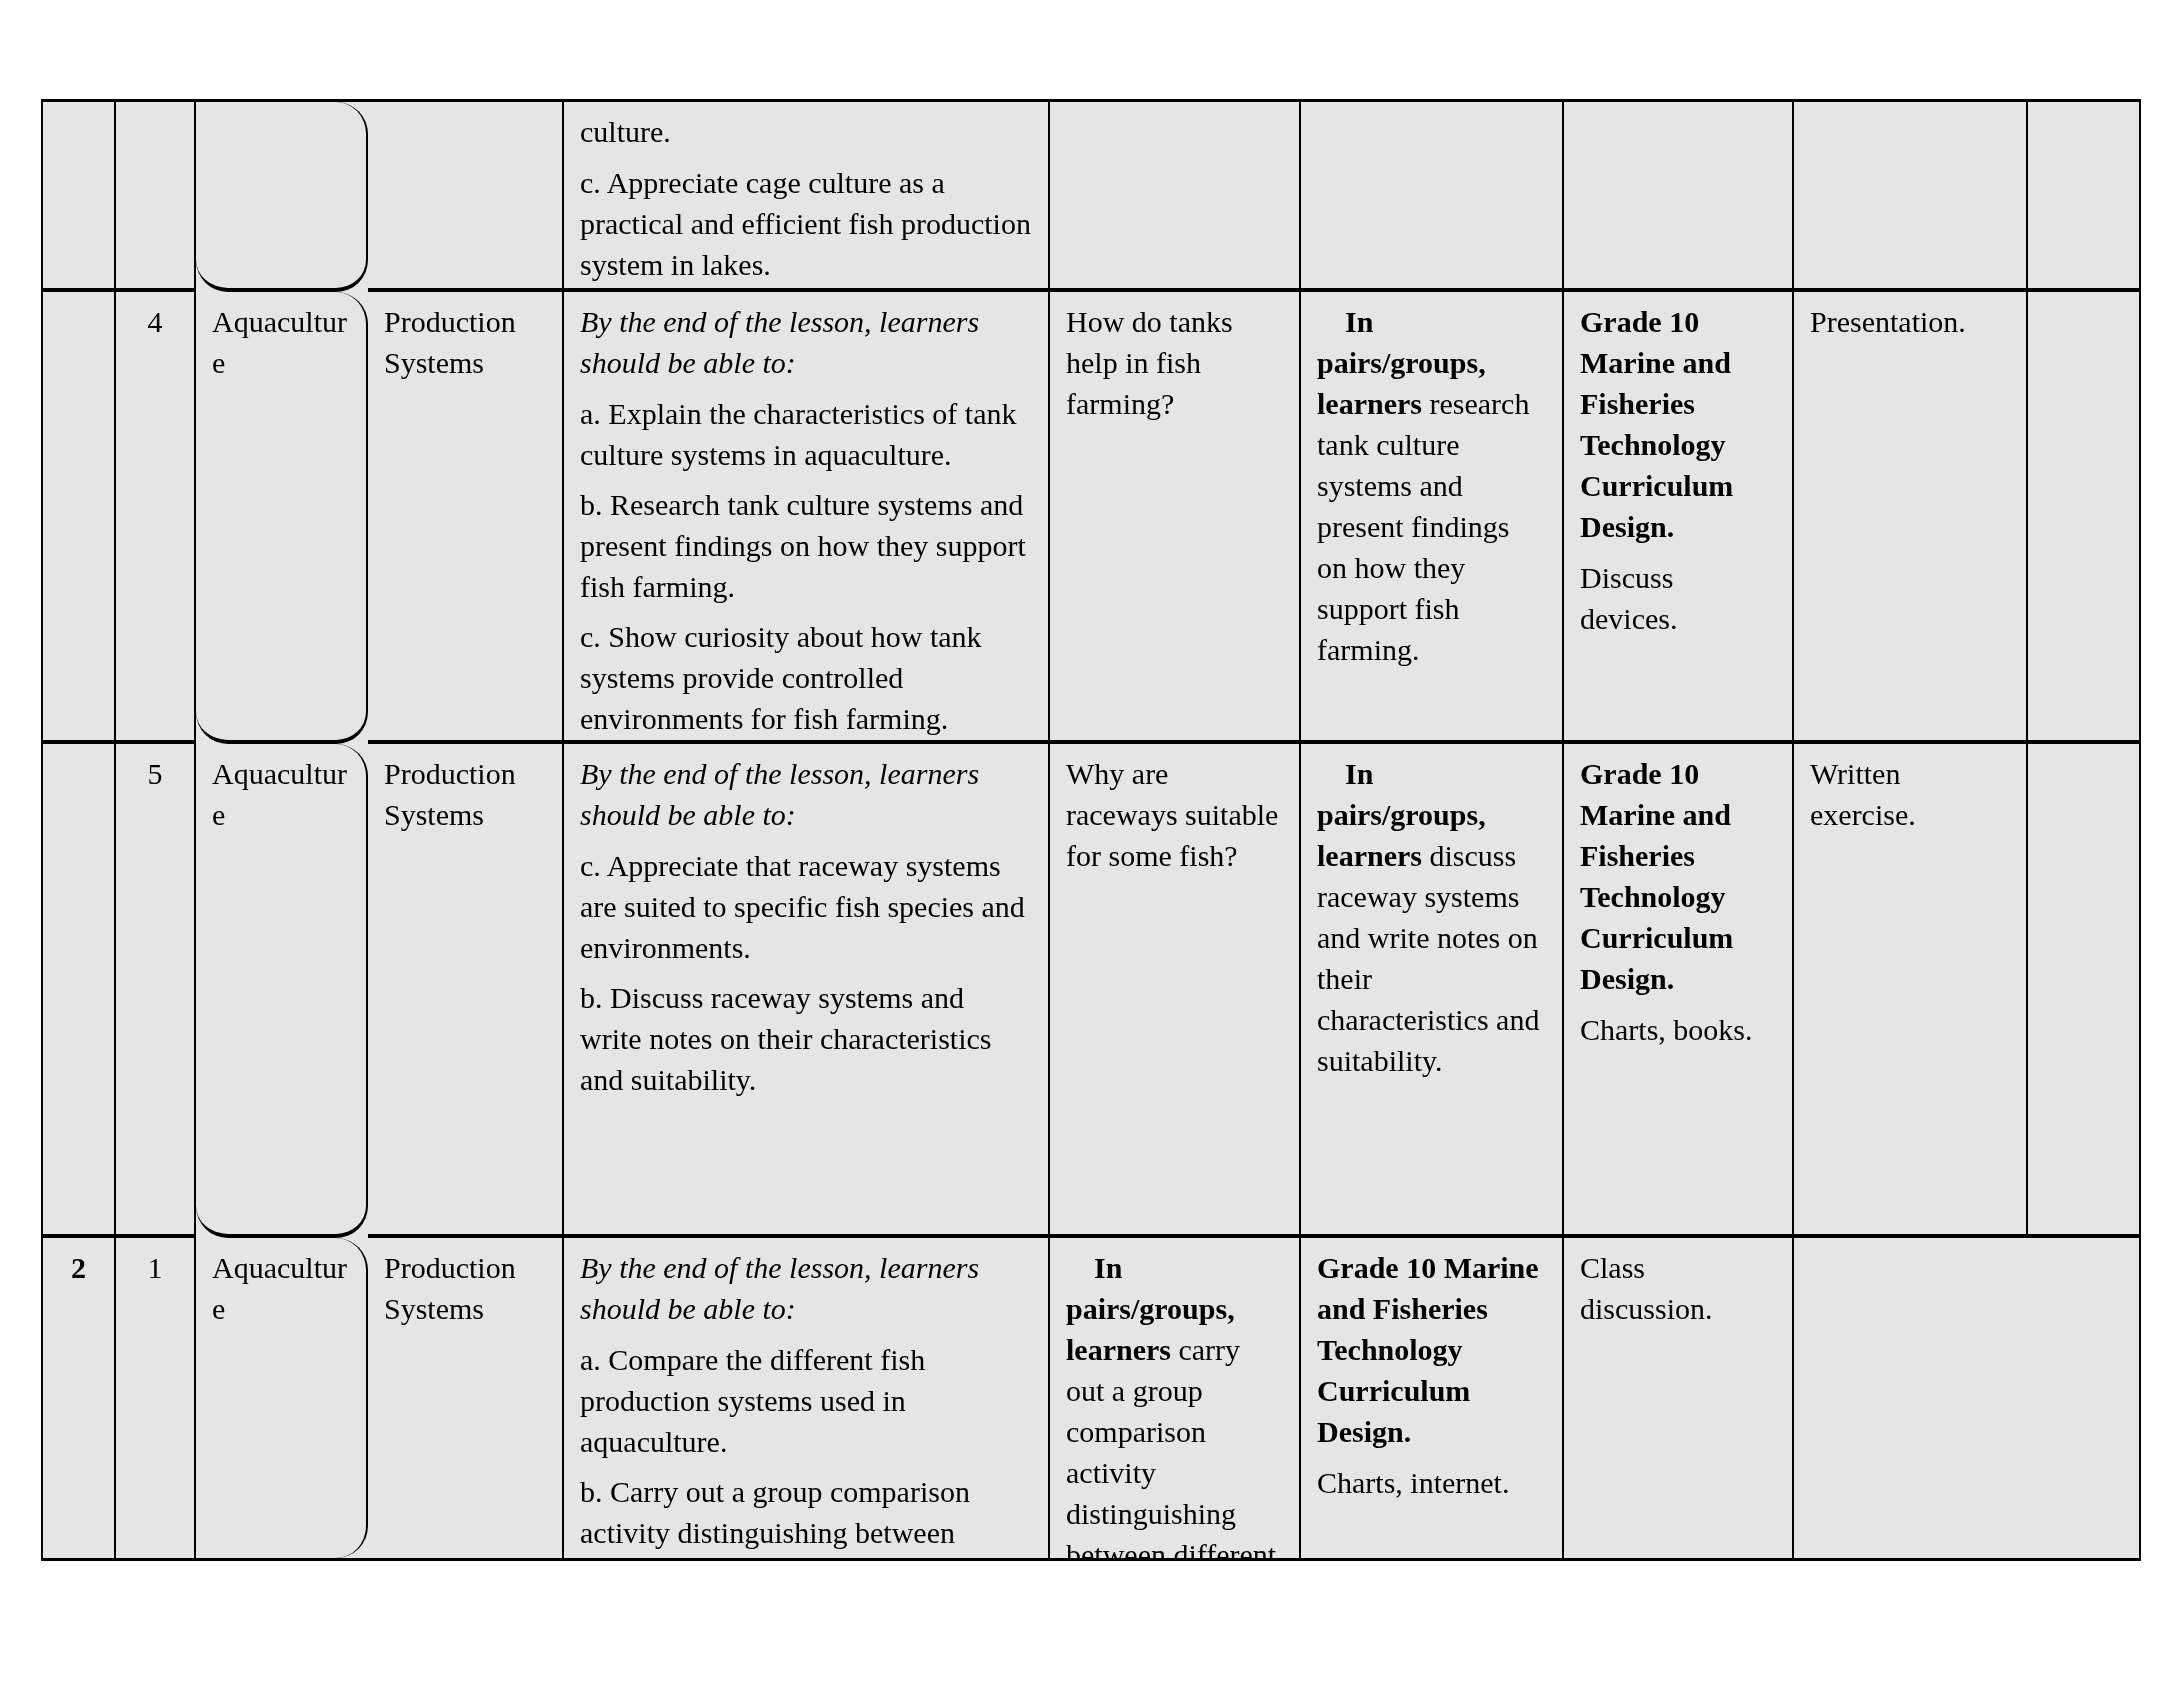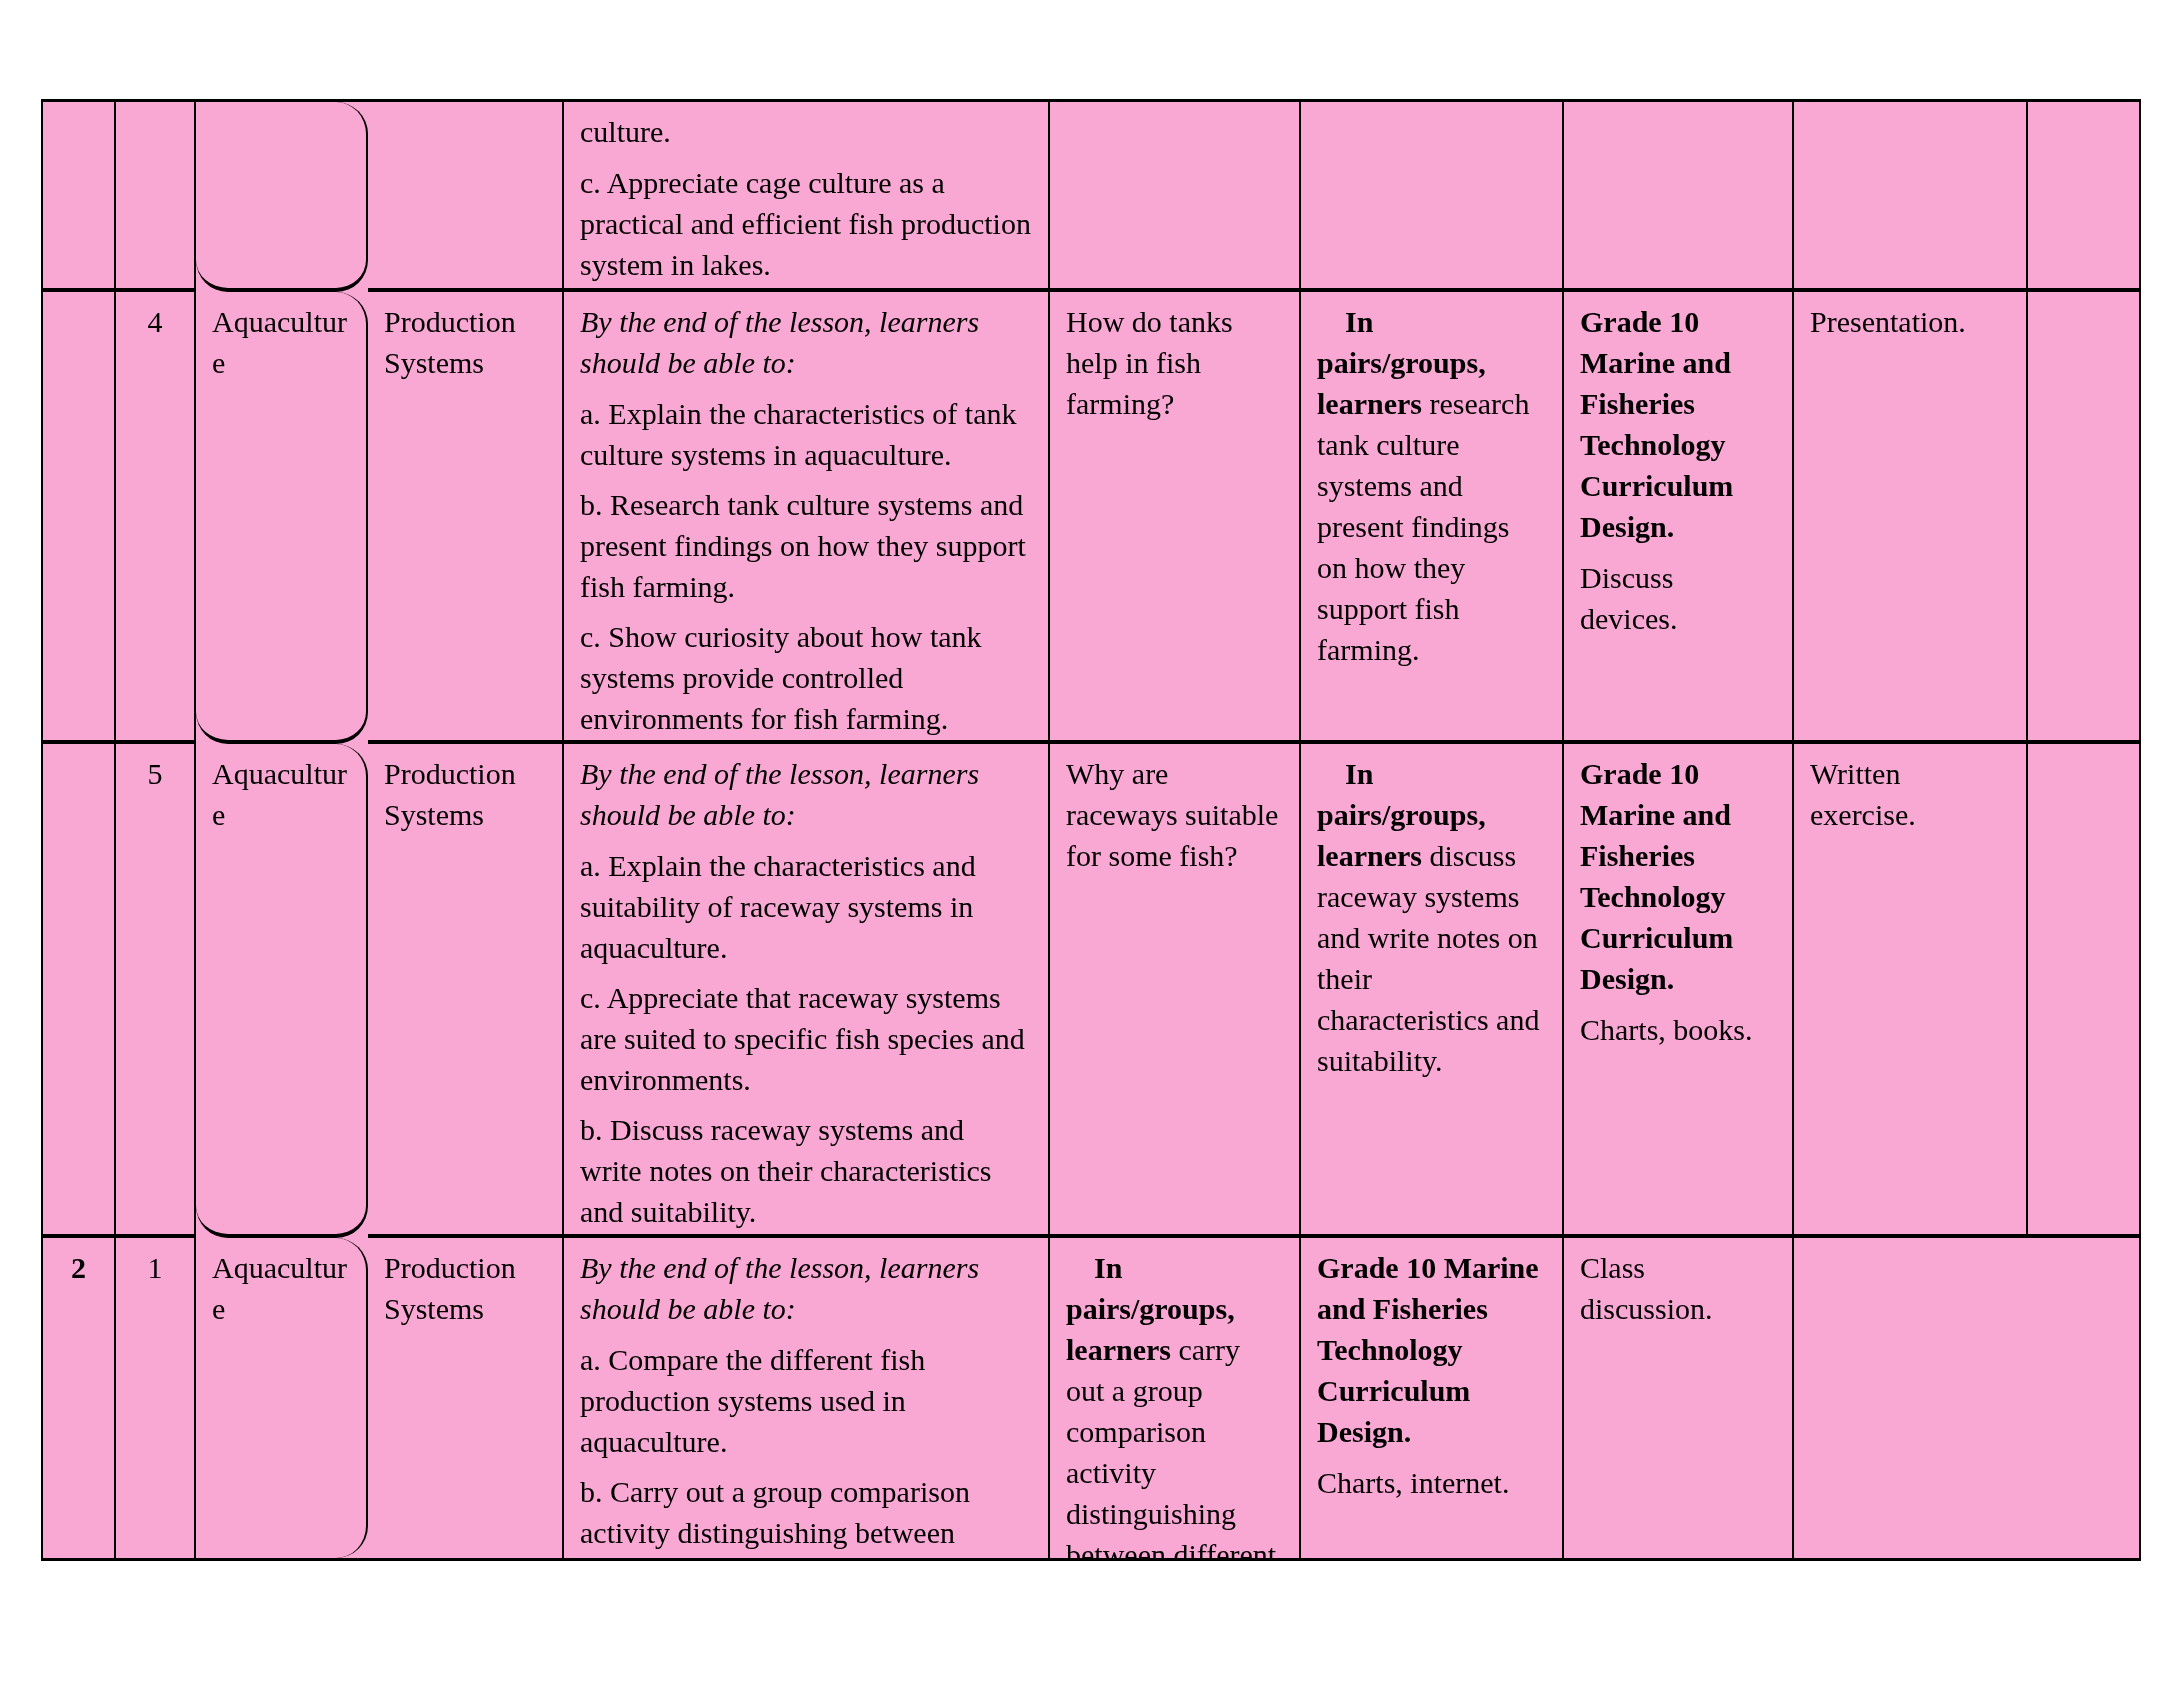--- a/index.html
+++ b/index.html
@@ -20,21 +20,21 @@
     left: 41px;
     top: 99px;
     width: 2096px;
     height: 1456px;
     border: 2px solid #000;
     border-top-width: 3.3px;
     border-bottom-width: 3.3px;
     display: grid;
     grid-template-columns: 73px 80px 172px 196px 486px 251px 263px 230px 234px 1fr;
     grid-template-rows: 190px 452px 494px 1fr;
-    background: #f9a8d4;
+    background: #e5e5e5;
   }
   .cell {
     box-sizing: border-box;
     border-right: 2px solid #000;
     border-bottom: 4px solid #000;
     padding: 9.3px 16px 0 16px;
     overflow: hidden;
     font-size: 30px;
     line-height: 41px;
   }
@@ -98,21 +98,20 @@
       <p>Presentation.</p>
     </div>
   <div class="cell last-col"></div>
 
   <div class="cell num week"></div>
   <div class="cell num">5</div>
   <div class="cell breakall">Aquaculture</div>
   <div class="cell">Production Systems</div>
   <div class="cell">
     <p class="bi">By the end of the lesson, learners should be able to:</p>
-    <p>a. Explain the characteristics and suitability of raceway systems in aquaculture.</p>
     <p>c. Appreciate that raceway systems are suited to specific fish species and environments.</p>
     <p>b. Discuss raceway systems and write notes on their characteristics and suitability.</p>
   </div>
   <div class="cell">
       <p>Why are raceways suitable for some fish?</p>
     </div>
   <div class="cell">
     <p><span class="b">In pairs/groups, learners</span><span> discuss raceway systems and write notes on their characteristics and suitability.</span></p>
   </div>
   <div class="cell">

